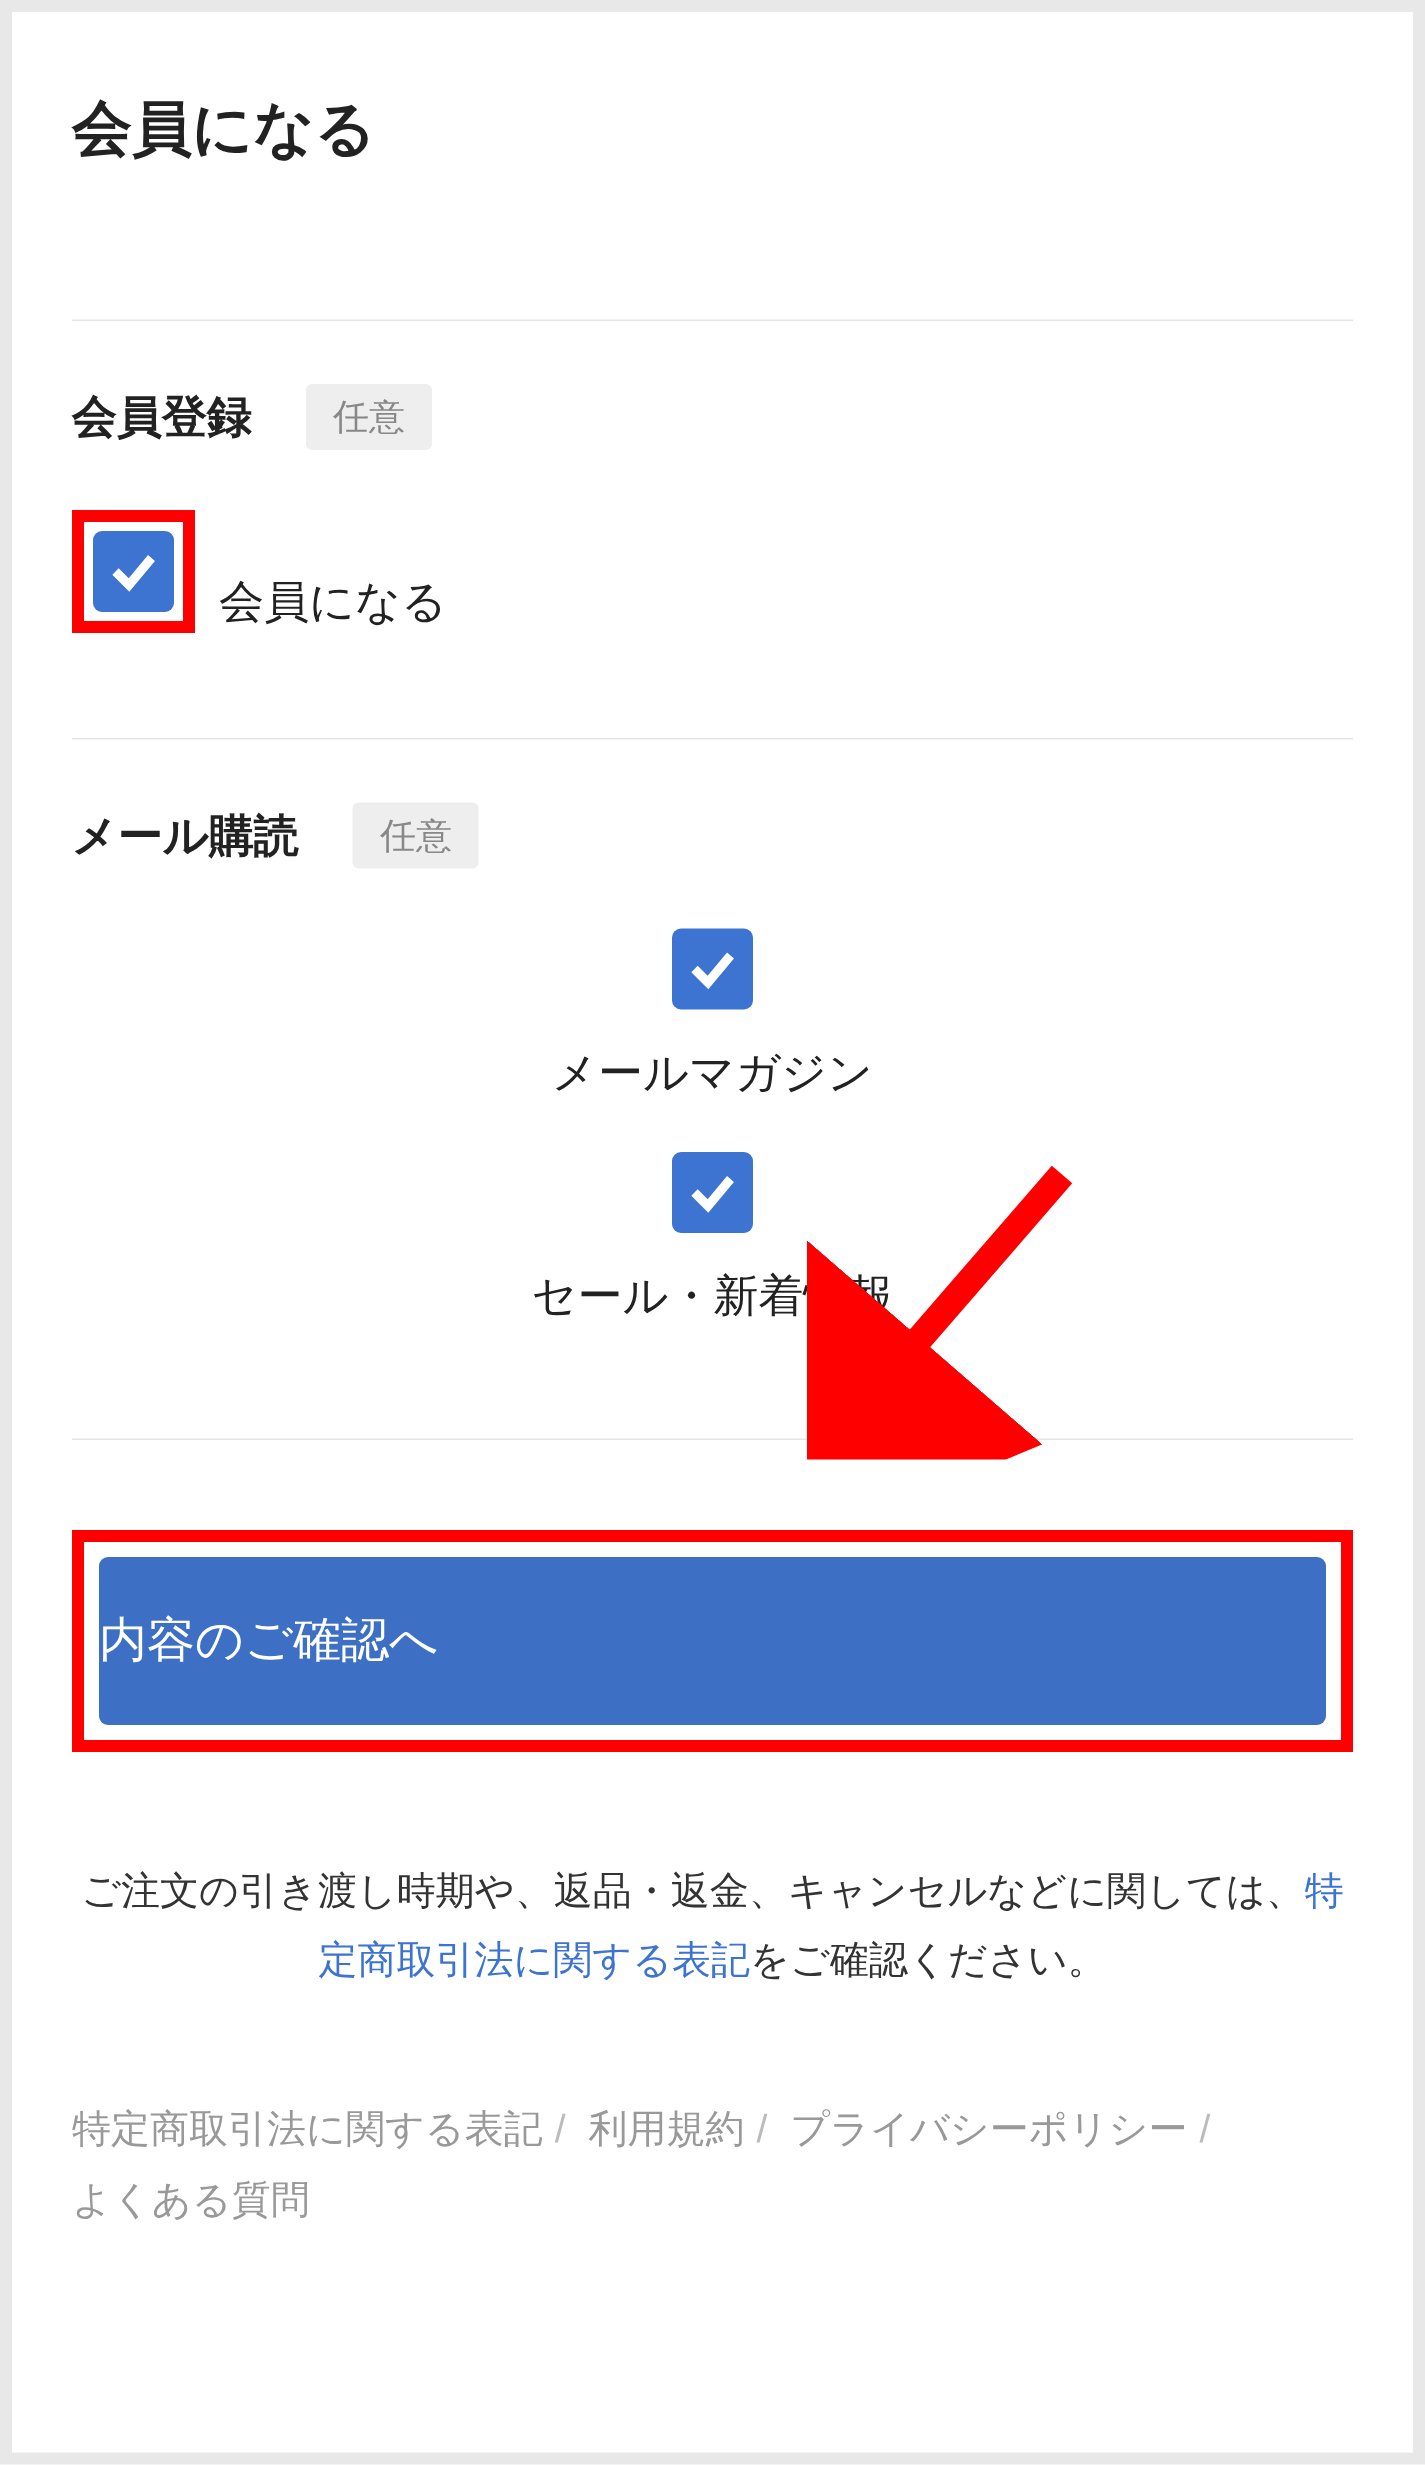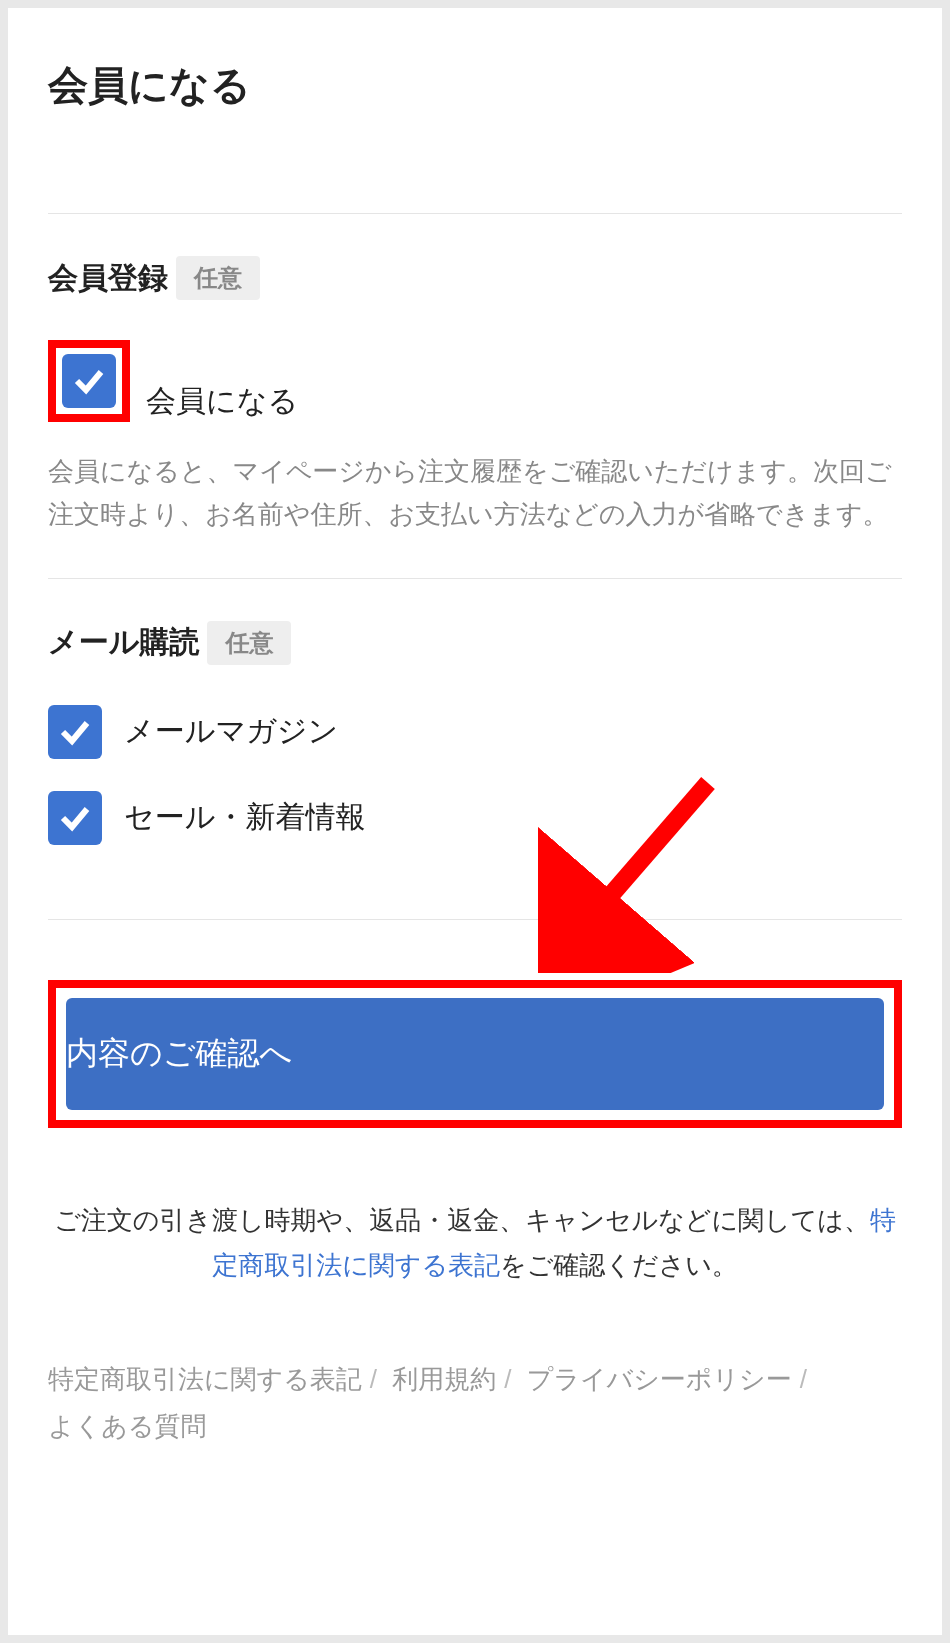--- a/index.html
+++ b/index.html
@@ -25,41 +25,41 @@
       padding-bottom: 40px;
     }
     .section {
       border-top: 1px solid #e5e5e5;
       padding-top: 42px;
       padding-bottom: 42px;
     }
     .section-header {
       display: flex;
       align-items: center;
-      gap: 8px;
+      gap: 36px;
       margin-bottom: 40px;
     }
     .section-title {
       font-size: 30px;
       font-weight: 700;
       color: #222;
     }
     .badge-optional {
       background: #eeeeee;
       color: #888;
       font-size: 24px;
       padding: 6px 18px;
       border-radius: 4px;
-      font-weight: bold;
     }
     .checkbox-row {
       display: flex;
       align-items: center;
       gap: 22px;
       margin-bottom: 32px;
+      flex-direction: column;
     }
     .checkbox {
       width: 54px;
       height: 54px;
       background: #3d74d1;
       border-radius: 6px;
       display: flex;
       align-items: center;
       justify-content: center;
       flex-shrink: 0;
@@ -148,21 +148,20 @@
       <span class="highlight-box">
         <span class="checkbox">
           <svg viewBox="0 0 24 24">
               <polyline points="4 12 10 18 20 6"></polyline>
             </svg>
         </span>
       </span>
       <span class="checkbox-label">会員になる</span>
     </div>
 
-    <p class="helper-text">会員になると、マイページから注文履歴をご確認いただけます。次回ご注文時より、お名前や住所、お支払い方法などの入力が省略できます。</p>
   </div>
 
   <div class="section">
     <div class="section-header">
       <span class="section-title">メール購読</span>
       <span class="badge-optional">任意</span>
     </div>
 
     <div class="checkbox-row">
       <span class="checkbox">

